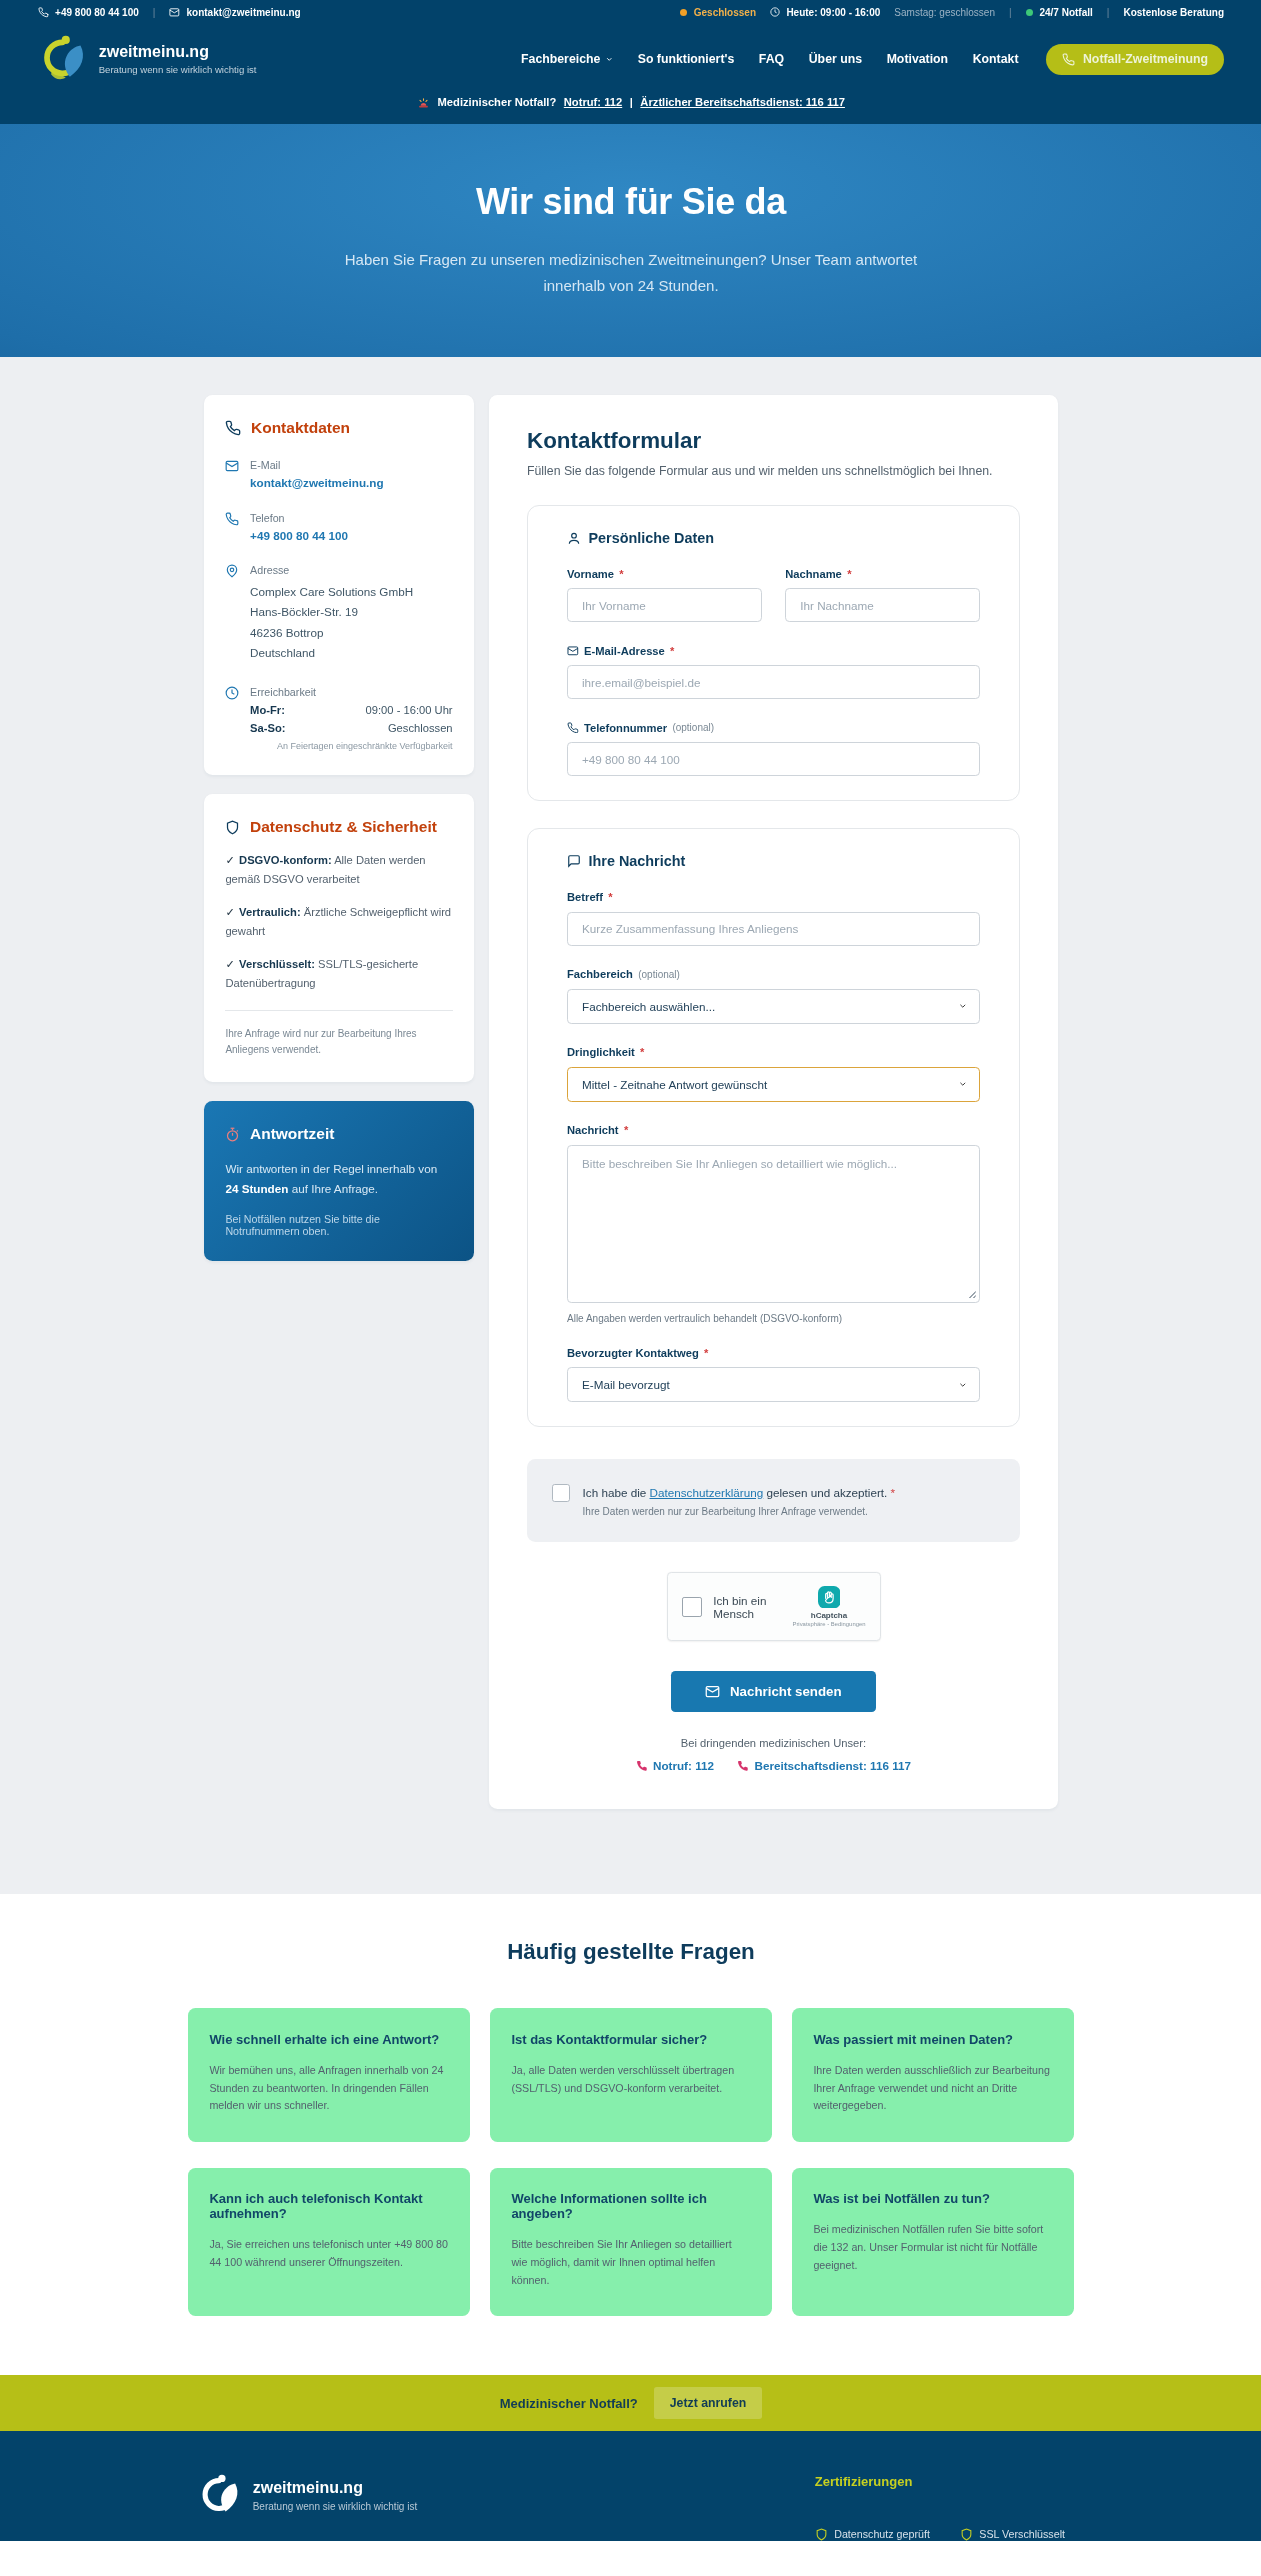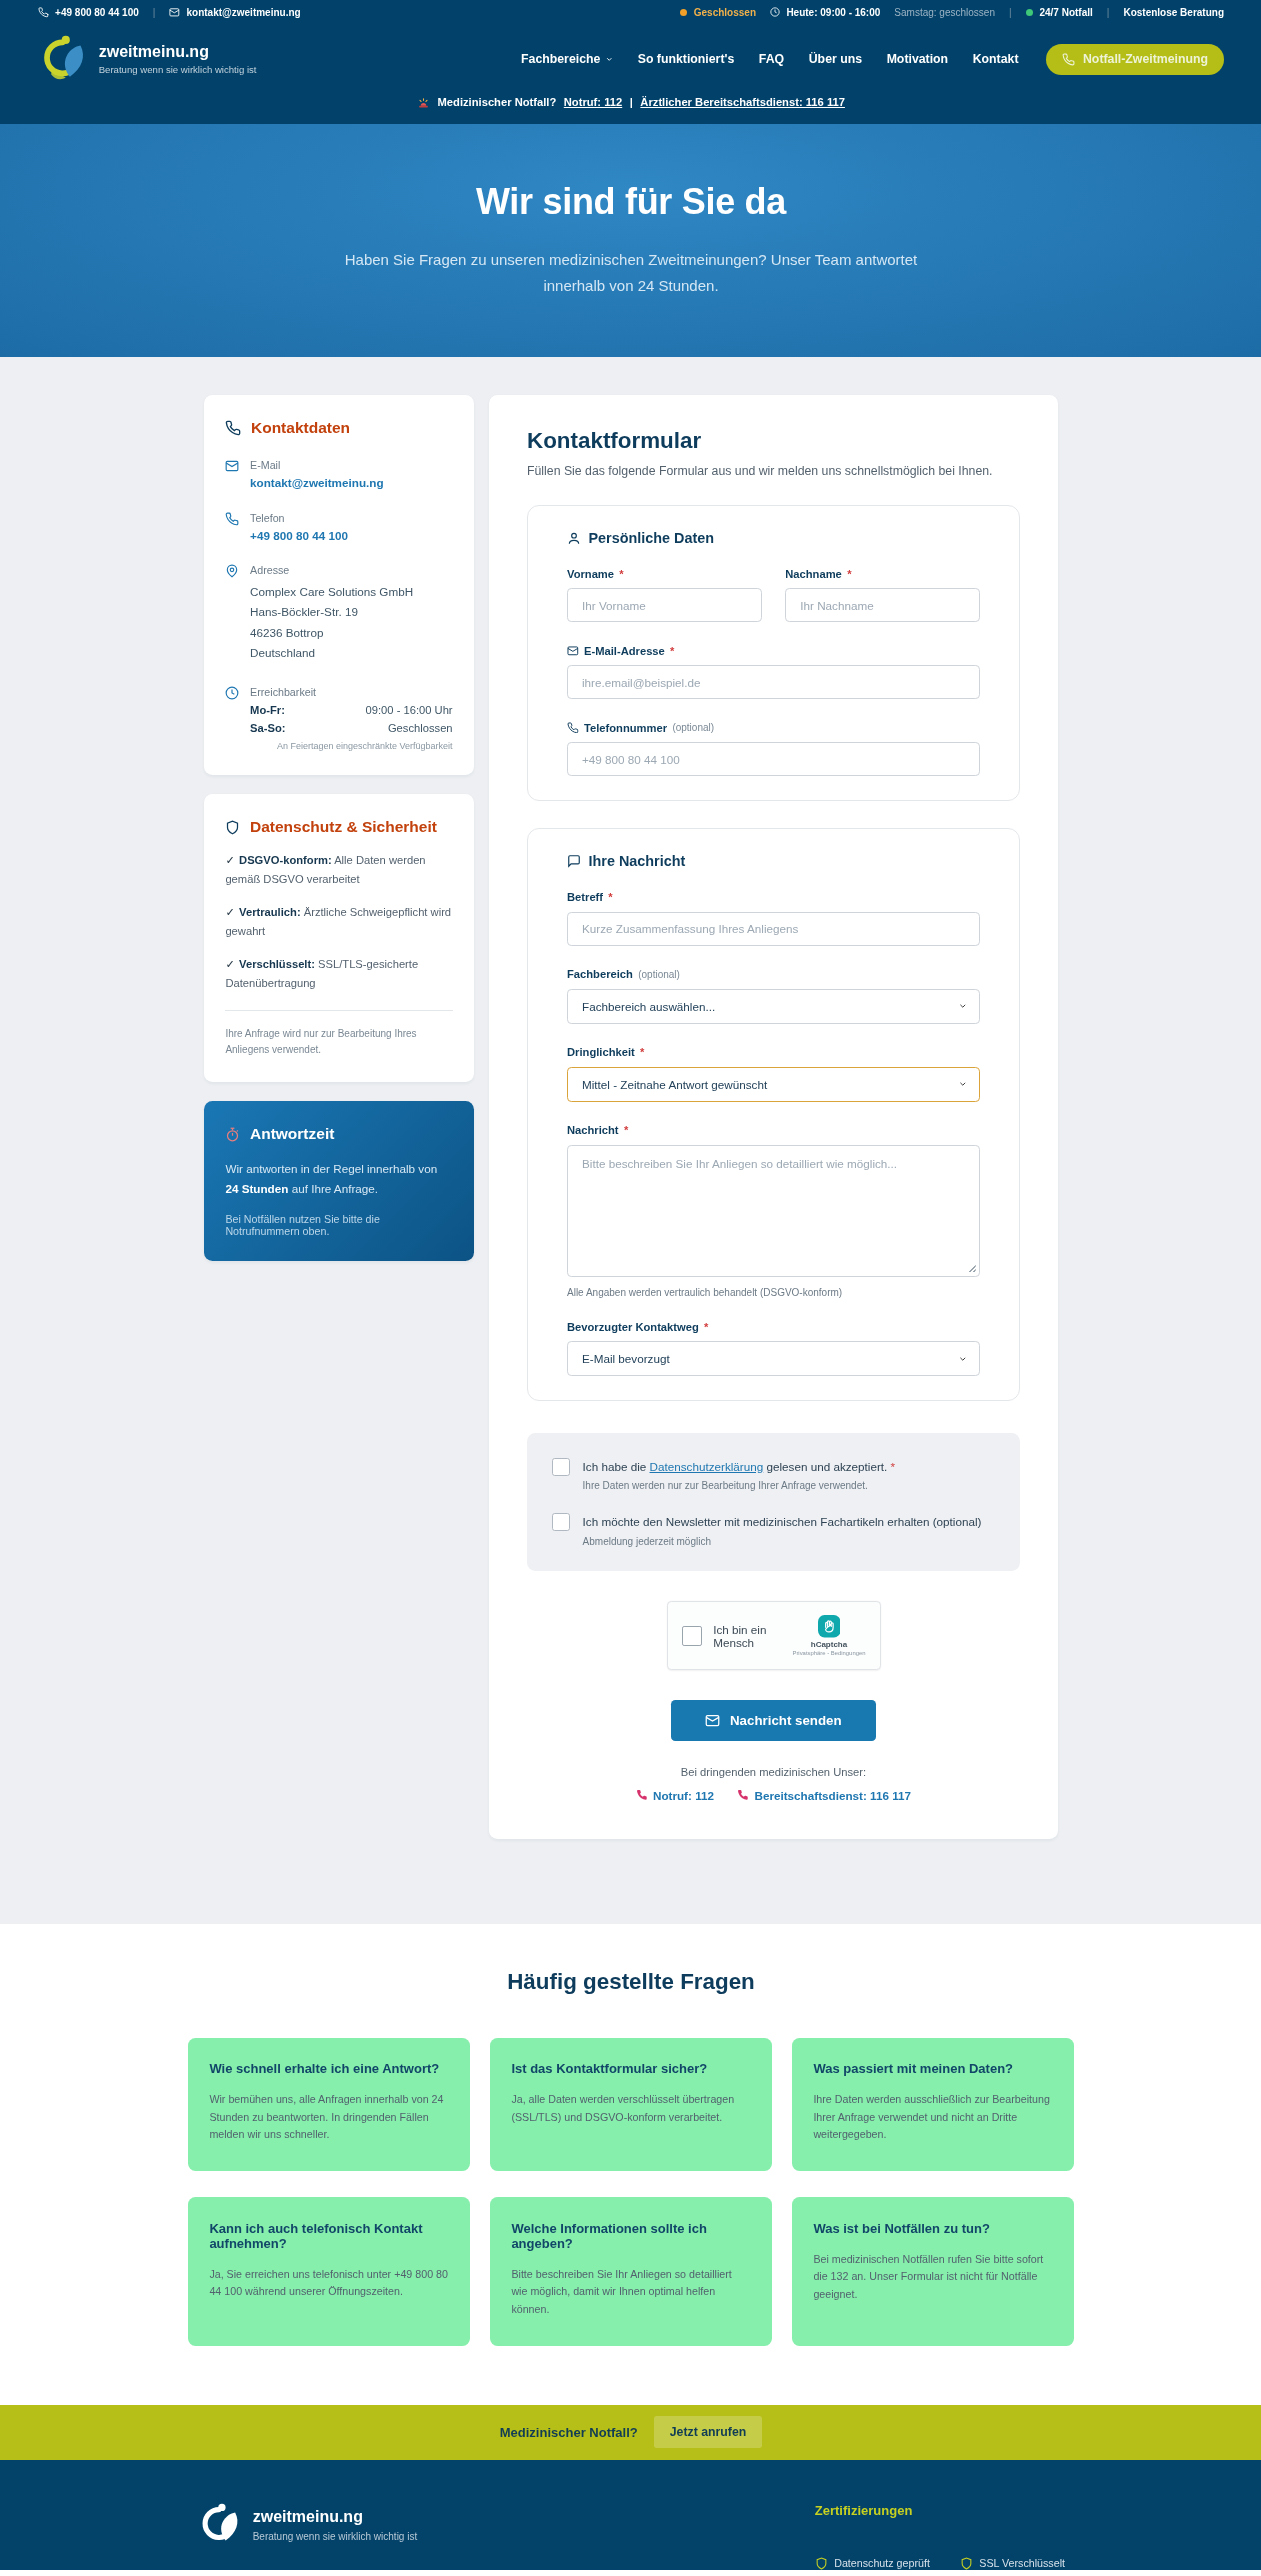--- a/index.html
+++ b/index.html
@@ -78,21 +78,21 @@
   .grid2 > div { flex:1; }
   .f-label { color:#0e3c5c; font-size:11.2px; font-weight:bold; display:flex; align-items:center; gap:5.3px; }
   .req { color:#d23c3c; }
   .opt { color:#7a8894; font-weight:normal; font-size:10px; }
   input.txt { width:100%; height:34px; margin-top:8.5px; border:1.1px solid #ced4da; border-radius:4.3px; padding:0 14px; font-size:11.7px; font-family:inherit; color:#23425a; background:#fff; }
   input.txt::placeholder, textarea::placeholder { color:#9ca8b3; }
   .field { margin-top:22.4px; }
   .fake-select { position:relative; margin-top:8.5px; height:35px; border:1.1px solid #ced4da; border-radius:4.3px; display:flex; align-items:center; padding:0 32px 0 14px; font-size:11.7px; color:#23425a; background:#fff; cursor:pointer; }
   .fake-select.warn { border-color:#dba43b; }
   .fake-select .chev { position:absolute; right:11.7px; top:50%; transform:translateY(-50%); color:#333; }
-  textarea.area { width:100%; height:132px; margin-top:8.5px; border:1.1px solid #ced4da; border-radius:4.3px; padding:11.7px 14px; font-size:11.7px; font-family:inherit; color:#23425a; resize:none; position:relative; }
+  textarea.area { width:100%; height:158px; margin-top:8.5px; border:1.1px solid #ced4da; border-radius:4.3px; padding:11.7px 14px; font-size:11.7px; font-family:inherit; color:#23425a; resize:none; position:relative; }
   .area-wrap { position:relative; }
   .area-wrap::after { content:""; position:absolute; right:4.3px; bottom:6.4px; width:8.5px; height:8.5px;
       background:repeating-linear-gradient(135deg, transparent 0 1.6px, #9aa4ad 1.6px 2.7px); clip-path:polygon(100% 0,100% 100%,0 100%); }
   .small-note { margin-top:8.5px; color:#6c7a86; font-size:10px; }
 
   .consent { background:#eef0f3; border-radius:8.5px; padding:24.6px 24.6px; margin-top:32px; }
   .consent-row { display:flex; gap:13px; align-items:flex-start; }
   .consent-row + .consent-row { margin-top:21.4px; }
   .cb { width:18px; height:18px; flex:none; background:#fff; border:1.1px solid #b0b9c1; border-radius:2.7px; cursor:pointer; }
   .consent-txt { font-size:11.7px; color:#2f4354; line-height:1.5; }
@@ -469,27 +469,20 @@
         <div class="consent">
           <div class="consent-row">
             <div class="cb"></div>
             <div>
               <div class="consent-txt">
                 <span>Ich habe die </span><a>Datenschutzerklärung</a><span> gelesen und akzeptiert. </span><span class="req">*</span>
               </div>
               <div class="consent-sub">Ihre Daten werden nur zur Bearbeitung Ihrer Anfrage verwendet.</div>
             </div>
           </div>
-          <div class="consent-row">
-            <div class="cb"></div>
-            <div>
-              <div class="consent-txt">Ich möchte den Newsletter mit medizinischen Fachartikeln erhalten (optional)</div>
-              <div class="consent-sub">Abmeldung jederzeit möglich</div>
-            </div>
-          </div>
         </div>
 
         <div class="captcha">
           <div class="cb"></div>
           <div class="captcha-label">Ich bin ein Mensch</div>
           <div class="captcha-brand">
             <svg class="ico" width="22.4" height="22.4" viewBox="0 0 24 24">
                 <rect width="24" height="24" rx="7" fill="#0fa9ad"></rect>
                 <path d="M8.2 13.2V9a1 1 0 0 1 2 0v3m0-3.6V7.2a1 1 0 0 1 2 0V12m0-4.4a1 1 0 0 1 2 0v4.6m0-2.8a1 1 0 0 1 2 0v4.1c0 2.8-1.9 4.7-4.4 4.7s-3.6-1.3-3.6-3z" fill="none" stroke="#fff" stroke-width="1.3" stroke-linecap="round"></path>
               </svg>

